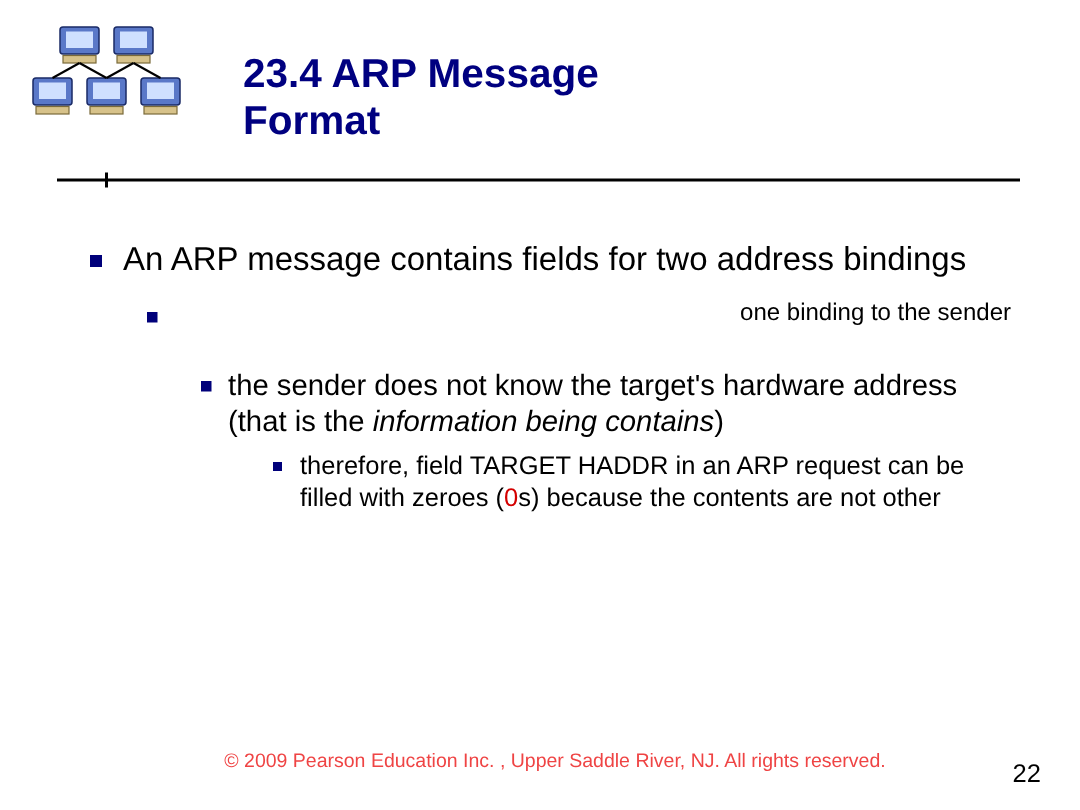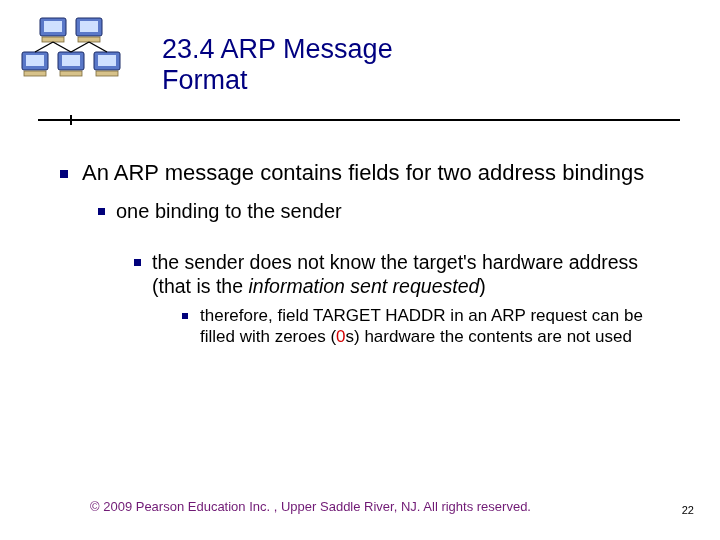--- a/index.html
+++ b/index.html
@@ -27,21 +27,21 @@
     height: 80px;
   }
   .clipart svg { width: 100%; height: 100%; }
   .title-block {
     position: absolute;
     left: 162px;
     top: 34px;
     width: 520px;
   }
   .title {
-    font-weight: normal;
+    font-weight: bold;
     font-size: 27px;
     line-height: 1.15;
     color: #000080;
     white-space: pre-line;
   }
   .title-rule {
     position: absolute;
     left: 38px;
     top: 119px;
     width: 642px;
@@ -73,24 +73,25 @@
   .b1::before {
     content: "";
     position: absolute;
     left: 10px;
     top: 10px;
     width: 8px;
     height: 8px;
     background: #00007a;
   }
   .b2 {
-    font-size: 20px;
+    font-size: 16px;
     padding-left: 66px;
     margin-bottom: 4px;
     line-height: 1.25;
+    text-align: right;
   }
   .b2::before {
     content: "";
     position: absolute;
     left: 48px;
     top: 9px;
     width: 7px;
     height: 7px;
     background: #00007a;
   }
@@ -129,28 +130,29 @@
   .gap { height: 16px; }
   .red  { color: #d40000; }
   .ital { font-style: italic; }
   .footer {
     position: absolute;
     left: 90px;
     bottom: 26px;
     width: 560px;
     font-family: Arial, Helvetica, sans-serif;
     font-size: 13px;
-    color: #701a75;
+    color: #ef4444;
+    text-align: center;
   }
   .pagenum {
     position: absolute;
     right: 26px;
-    bottom: 24px;
+    bottom: 14px;
     font-family: Arial, Helvetica, sans-serif;
-    font-size: 11px;
+    font-size: 17px;
     color: #000;
   }
 </style>
 </head>
 <body>
 
 <div class="slide">
 
   <div class="clipart">
     <svg viewBox="0 0 110 80">
@@ -196,23 +198,23 @@
       <li class="b1">
         <span>An ARP message contains fields for two address bindings</span>
       </li>
       <li class="b2">
         <span>one binding to the sender</span>
       </li>
 
       <li class="gap"></li>
 
       <li class="b3">
-        <span>the sender does not know the target's hardware address (that is the </span><span class="ital">information sent requested</span><span>)</span>
+        <span>the sender does not know the target's hardware address (that is the </span><span class="ital">information being contains</span><span>)</span>
       </li>
       <li class="b4">
-        <span>therefore, field TARGET HADDR in an ARP request can be filled with zeroes (</span><span class="red">0</span><span>s) hardware the contents are not used</span>
+        <span>therefore, field TARGET HADDR in an ARP request can be filled with zeroes (</span><span class="red">0</span><span>s) because the contents are not other</span>
       </li>
     </ul>
   </div>
 
   <div class="footer">© 2009 Pearson Education Inc. , Upper Saddle River, NJ. All rights reserved.</div>
   <div class="pagenum">22</div>
 </div>
 
 </body></html>

